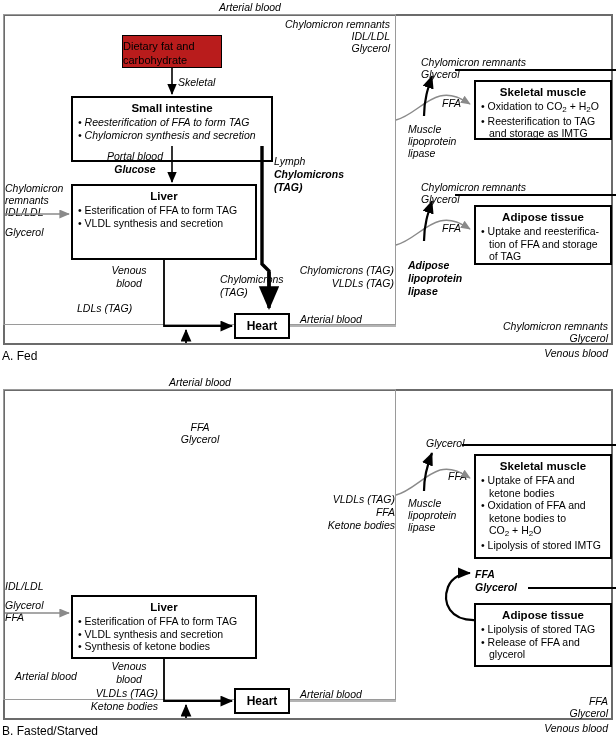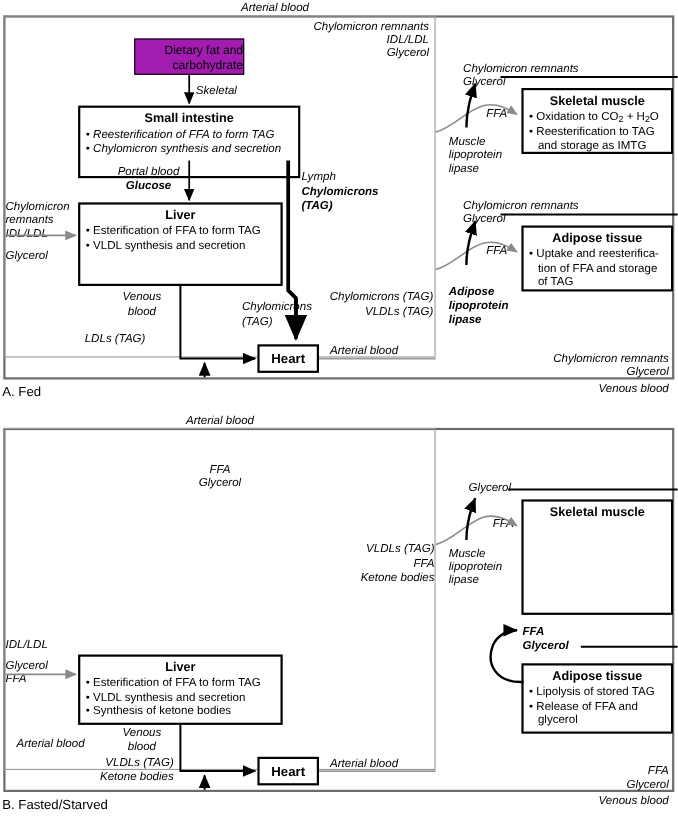--- a/index.html
+++ b/index.html
@@ -45,22 +45,22 @@
     font-size:10.5px;line-height:12.6px;
     padding-left:8px;text-indent:-8px;
   }
   .organ li:before{content:"\2022\00a0";}
   .organ.italic li{font-style:italic;}
   .organ li b{font-weight:bold;}
   sub{font-size:8px;vertical-align:baseline;position:relative;top:2px;}
 
   .shaded{
     position:absolute;box-sizing:border-box;
-    border:1.5px solid #000;background:#a21caf;
-    text-align:right;font-size:11px;line-height:13.5px;
+    border:1.5px solid #000;background:#b91c1c;
+    text-align:left;font-size:11px;line-height:13.5px;
     padding-top:4px;
   }
   .smallbox{
     position:absolute;box-sizing:border-box;
     border:2px solid #000;background:#fff;
     text-align:left;font-weight:bold;font-size:12px;
     display:flex;align-items:center;justify-content:center;
   }
 
   
@@ -236,20 +236,25 @@
     <div class="title">Liver</div>
     <ul>
       <li>Esterification of FFA to form TAG</li>
       <li>VLDL synthesis and secretion</li>
       <li>Synthesis of ketone bodies</li>
     </ul>
   </div>
 
   <div class="organ" style="left:474px;top:79px;width:138px;height:105px;">
     <div class="title">Skeletal muscle</div>
+    <ul>
+      <li>Uptake of FFA and<br>ketone bodies</li>
+      <li>Oxidation of FFA and<br>ketone bodies to<br>CO<sub>2</sub> + H<sub>2</sub>O</li>
+      <li>Lipolysis of stored IMTG</li>
+    </ul>
   </div>
 
   <div class="organ" style="left:474px;top:228px;width:138px;height:64px;">
     <div class="title">Adipose tissue</div>
     <ul>
       <li>Lipolysis of stored TAG</li>
       <li>Release of FFA and<br>glycerol</li>
     </ul>
   </div>
 

